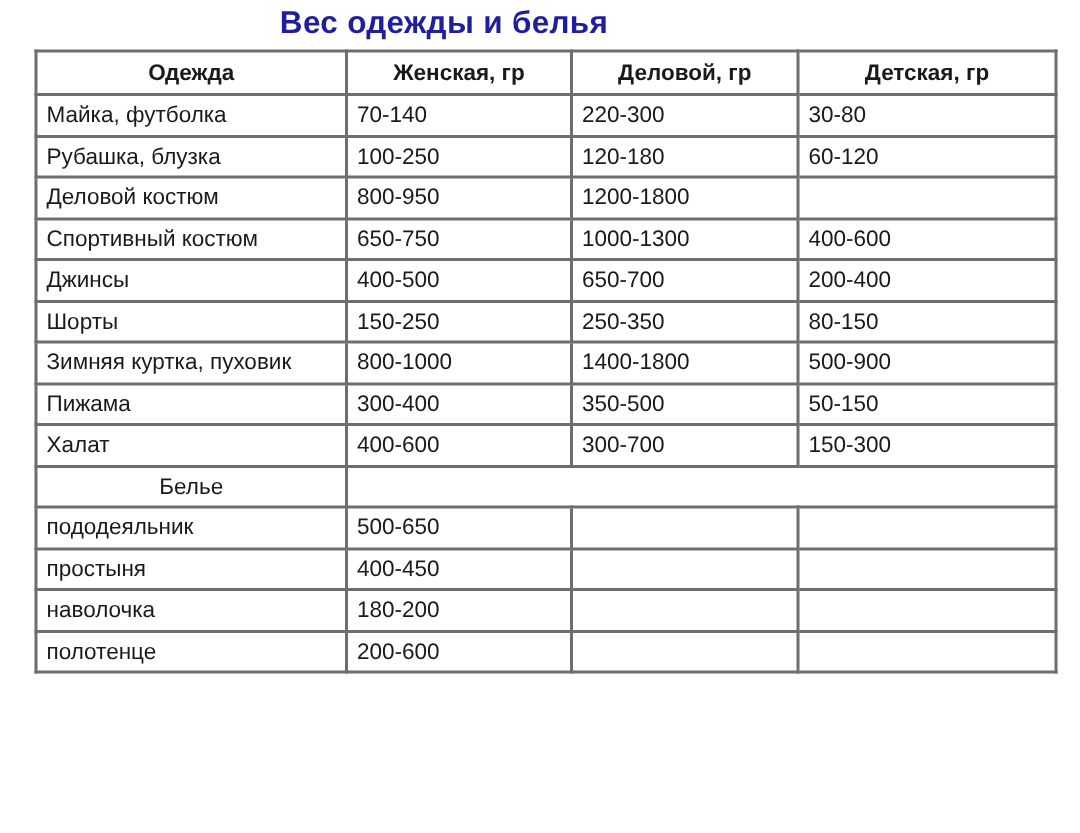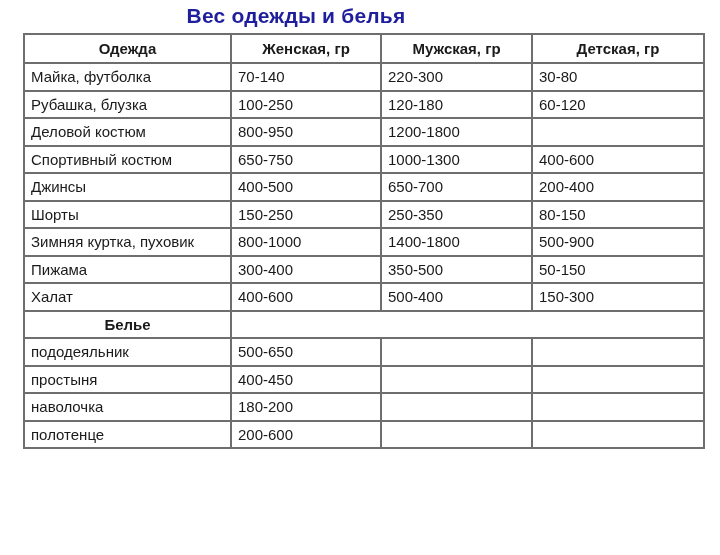--- a/index.html
+++ b/index.html
@@ -3,40 +3,40 @@
   <meta charset="utf-8">
   <style>
     html, body { margin: 0; padding: 0; background: #ffffff; }
     body { width: 720px; height: 555px; position: relative; overflow: hidden; font-family: "Liberation Sans", "DejaVu Sans", sans-serif; color: #1a1a1a; }
     .title { position: absolute; top: 4px; left: 0; width: 592px; text-align: center; font-size: 21px; font-weight: bold; color: #1f1f9e; letter-spacing: 0.2px; }
     table.weights { position: absolute; left: 23px; top: 33px; border-collapse: collapse; table-layout: fixed; width: 680px; }
     table.weights td, table.weights th { border: 2px solid #6e6e6e; height: 25.5px; padding: 0 6px; font-size: 15px; vertical-align: middle; white-space: nowrap; }
     table.weights th { font-weight: bold; text-align: center; height: 27px; font-size: 15px; }
     td.name { text-align: left; }
     td.val { text-align: left; }
-    td.section { text-align: center; font-weight: bold; }
+    td.section { text-align: center; font-weight: normal; }
     col.c1 { width: 207px; } col.c2 { width: 150px; } col.c3 { width: 151px; } col.c4 { width: 172px; }
   </style>
 </head>
 <body>
 
 <div class="title">Вес одежды и белья</div>
 
 <table class="weights">
   <colgroup>
       <col class="c1">
       <col class="c2">
       <col class="c3">
       <col class="c4">
     </colgroup>
   <thead>
     <tr>
       <th>Одежда</th>
       <th>Женская, гр</th>
-      <th>Мужская, гр</th>
+      <th>Деловой, гр</th>
       <th>Детская, гр</th>
     </tr>
   </thead>
   <tbody>
     <tr>
       <td class="name">Майка, футболка</td>
       <td class="val">70-140</td>
       <td class="val">220-300</td>
       <td class="val">30-80</td>
     </tr>
@@ -78,21 +78,21 @@
     </tr>
     <tr>
       <td class="name">Пижама</td>
       <td class="val">300-400</td>
       <td class="val">350-500</td>
       <td class="val">50-150</td>
     </tr>
     <tr>
       <td class="name">Халат</td>
       <td class="val">400-600</td>
-      <td class="val">500-400</td>
+      <td class="val">300-700</td>
       <td class="val">150-300</td>
     </tr>
     <tr>
       <td class="section">Белье</td>
       <td colspan="3"></td>
     </tr>
     <tr>
       <td class="name">пододеяльник</td>
       <td class="val">500-650</td>
       <td class="val"></td>

